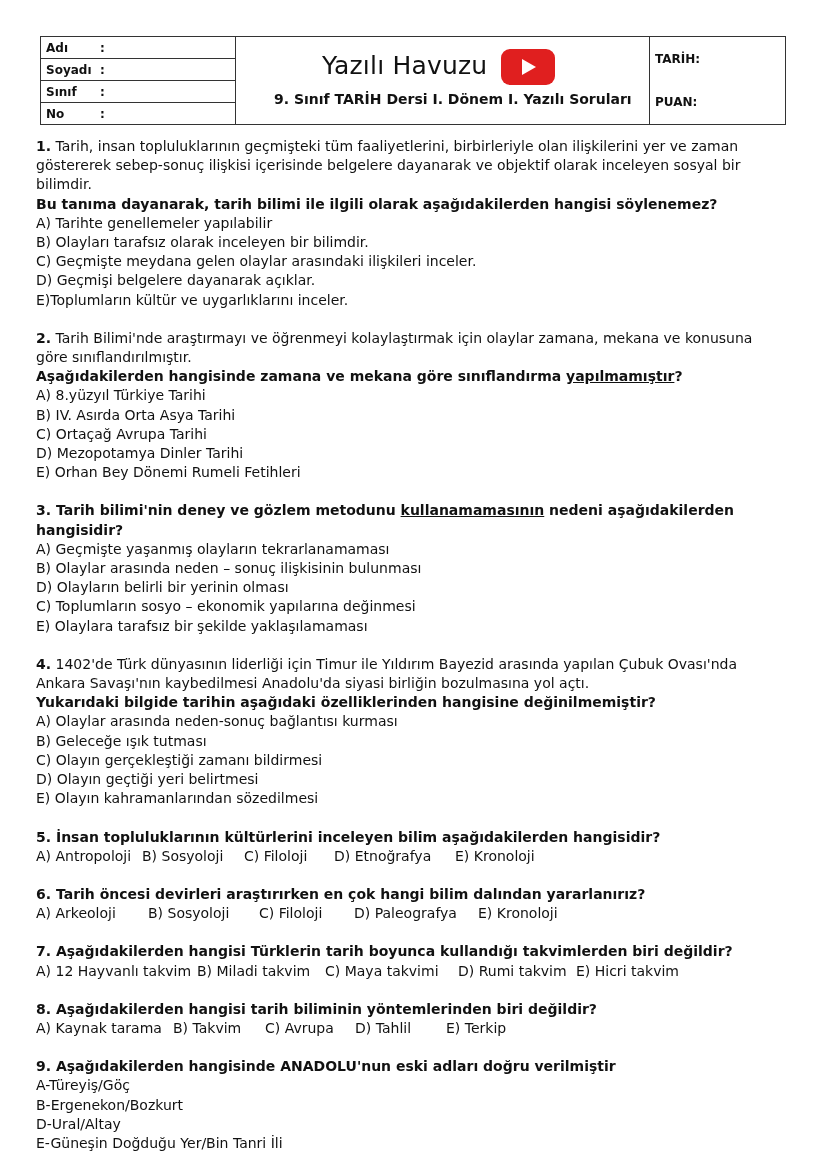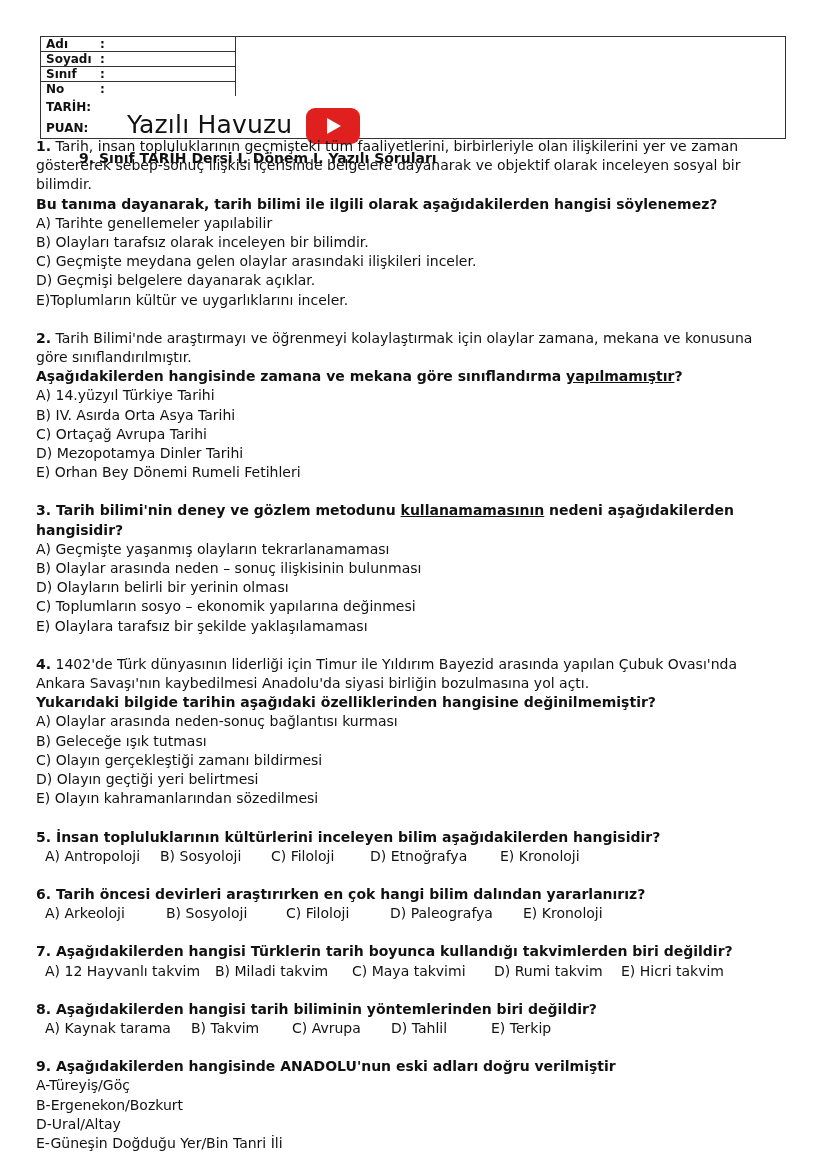--- a/index.html
+++ b/index.html
@@ -1,40 +1,40 @@
 <!DOCTYPE html>
 <html><head>
 <meta charset="utf-8">
 <style>
   html, body { margin:0; padding:0; background:#ffffff; }
   body { width:828px; height:1171px; position:relative; overflow:hidden;
          font-family:"DejaVu Sans", sans-serif; color:#111; }
-  .header { position:absolute; left:40px; top:36px; width:746px; height:103px;
-            border:1.3px solid #333; display:flex; box-sizing:border-box;flex-direction:column; }
+  .header { position:absolute; left:40px; top:36px; width:746px; height:89px;
+            border:1.3px solid #333; display:flex; box-sizing:border-box; }
   .info { width:194px; border-right:1.3px solid #333; display:flex; flex-direction:column; }
   .info-row { flex:1; border-bottom:1.3px solid #333; display:flex; align-items:center;
               font-size:12px; font-weight:bold; padding-left:5px; }
   .info-row:last-child { border-bottom:none; }
   .info-label { width:54px; }
   .title-box { width:413px; border-right:1.3px solid #333; position:relative; }
   .title-main { position:absolute; left:86px; top:14px; font-size:25px; letter-spacing:0.2px; }
   .yt { position:absolute; left:265px; top:12px; width:54px; height:36px; background:#e01f1f;
         border-radius:9px; }
   .yt::after { content:""; position:absolute; left:21px; top:10px; border-left:14px solid #fff;
                border-top:8px solid transparent; border-bottom:8px solid transparent; }
   .title-sub { position:absolute; left:38px; top:54px; font-size:14px; font-weight:bold; }
   .meta { flex:1; display:flex; flex-direction:column; padding-left:5px; font-size:12px; font-weight:bold; }
   .meta div { flex:1; display:flex; align-items:center; }
   .content { position:absolute; left:36px; top:137px; width:740px; font-size:14px; line-height:19.2px; }
   .q { margin-bottom:19px; }
   .num, .bold { font-weight:bold; }
   .u { text-decoration:underline; }
   .opt { display:block; }
   .row-opts { display:flex; }
-  .row-opts span { display:inline-block;margin-left:9px; }
+  .row-opts span { display:inline-block; }
 </style>
 </head>
 <body>
 
 <div class="header">
   <div class="info">
     <div class="info-row">
       <span class="info-label">Adı</span>
       <span>:</span>
     </div>
@@ -72,21 +72,21 @@
     <span class="opt">B) Olayları tarafsız olarak inceleyen bir bilimdir.</span>
     <span class="opt">C) Geçmişte meydana gelen olaylar arasındaki ilişkileri inceler.</span>
     <span class="opt">D) Geçmişi belgelere dayanarak açıklar.</span>
     <span class="opt">E)Toplumların kültür ve uygarlıklarını inceler.</span>
   </div>
 
   <div class="q">
     <span class="num">2.</span>
     <span>Tarih Bilimi'nde araştırmayı ve öğrenmeyi kolaylaştırmak için olaylar zamana, mekana ve konusuna göre sınıflandırılmıştır.</span>
     <div class="bold"><span>Aşağıdakilerden hangisinde zamana ve mekana göre sınıflandırma </span><span class="u">yapılmamıştır</span><span>?</span></div>
-    <span class="opt">A) 14.yüzyıl Türkiye Tarihi</span>
+    <span class="opt">A) 8.yüzyıl Türkiye Tarihi</span>
     <span class="opt">B) IV. Asırda Orta Asya Tarihi</span>
     <span class="opt">C) Ortaçağ Avrupa Tarihi</span>
     <span class="opt">D) Mezopotamya Dinler Tarihi</span>
     <span class="opt">E) Orhan Bey Dönemi Rumeli Fetihleri</span>
   </div>
 
   <div class="q">
     <div class="bold"><span>3.</span> <span>Tarih bilimi'nin deney ve gözlem metodunu </span><span class="u">kullanamamasının</span><span> nedeni aşağıdakilerden hangisidir?</span></div>
     <span class="opt">A) Geçmişte yaşanmış olayların tekrarlanamaması</span>
     <span class="opt">B) Olaylar arasında neden – sonuç ilişkisinin bulunması</span>

